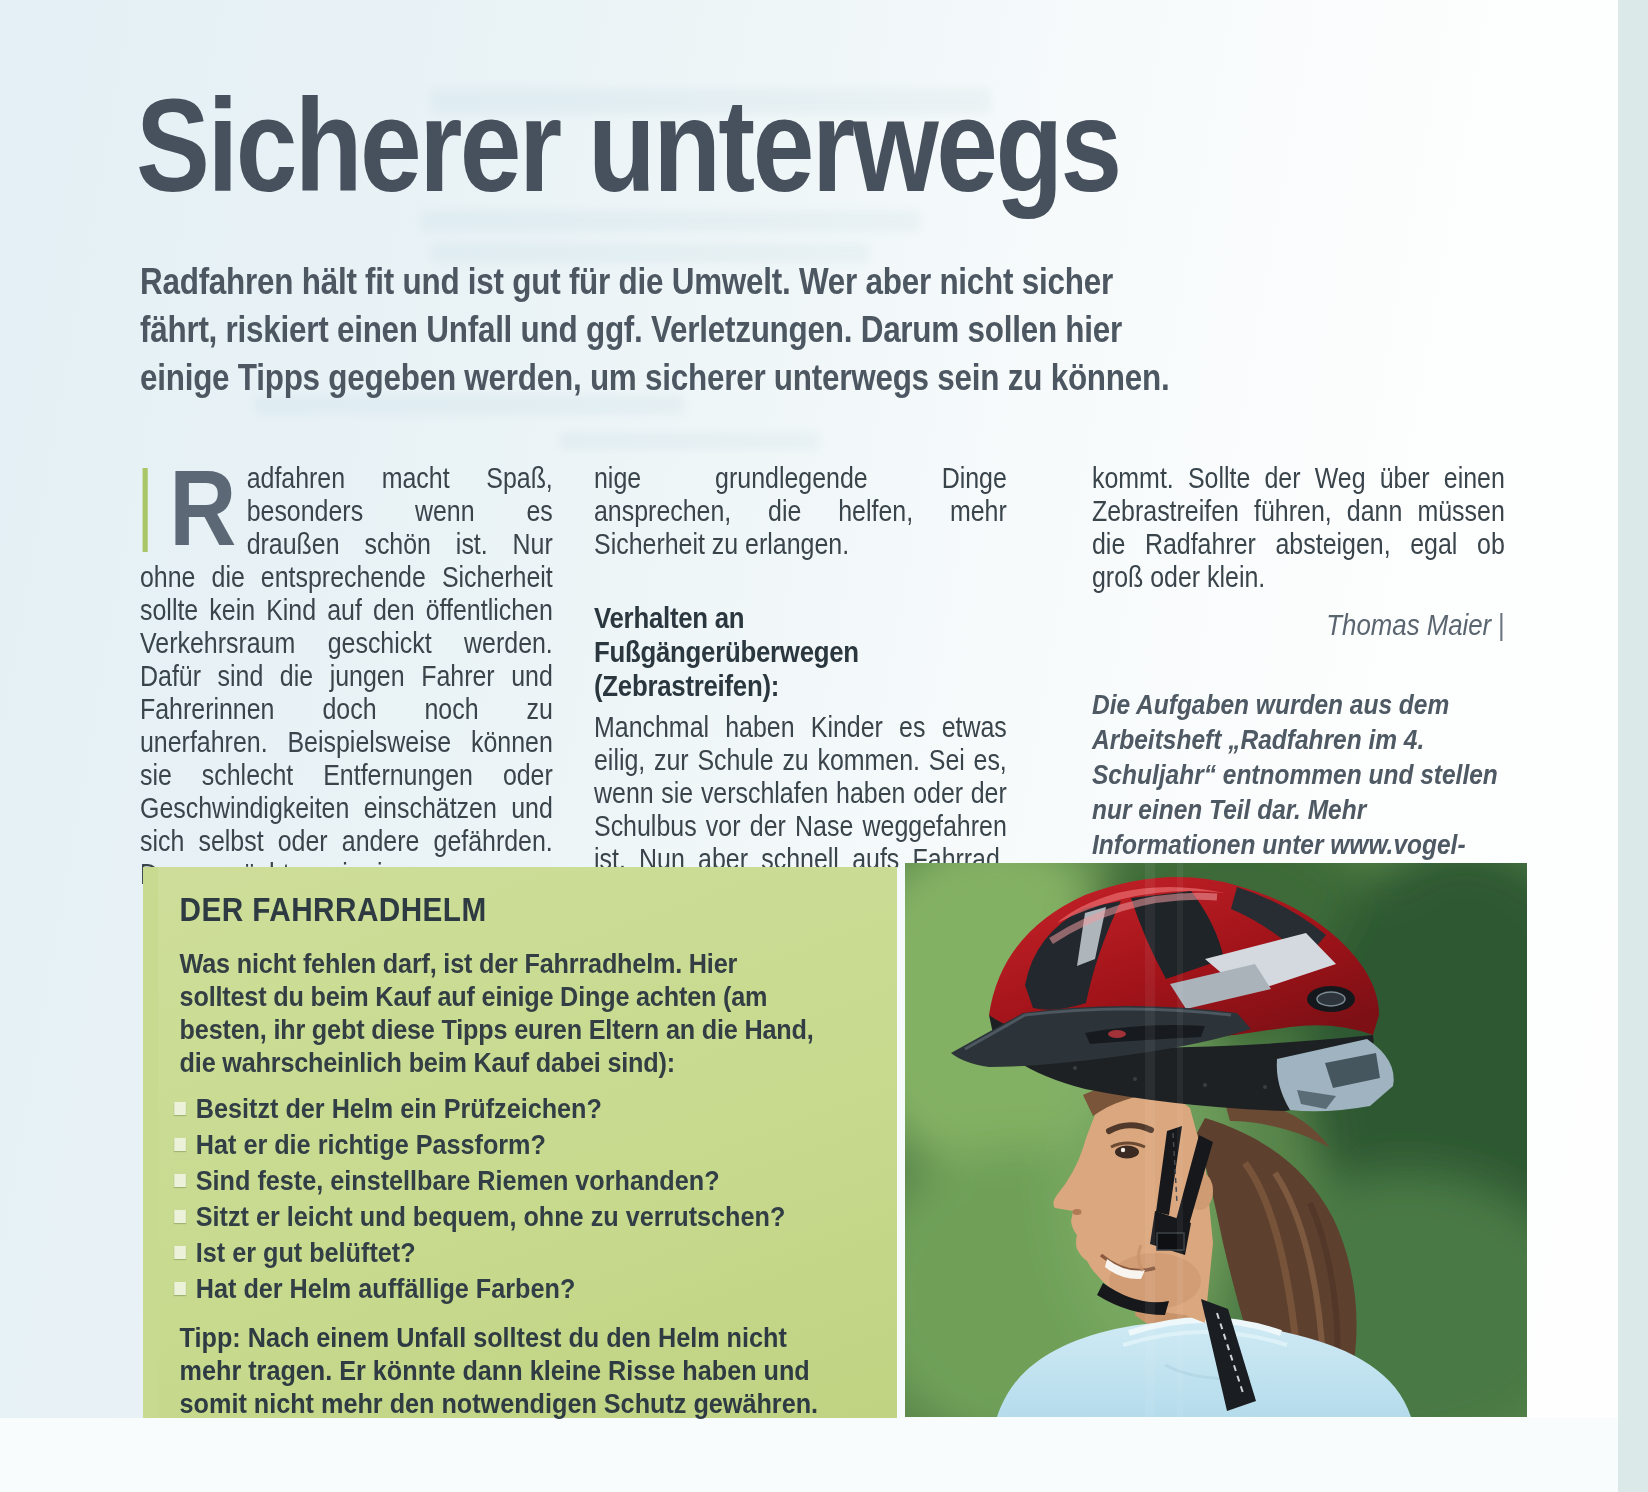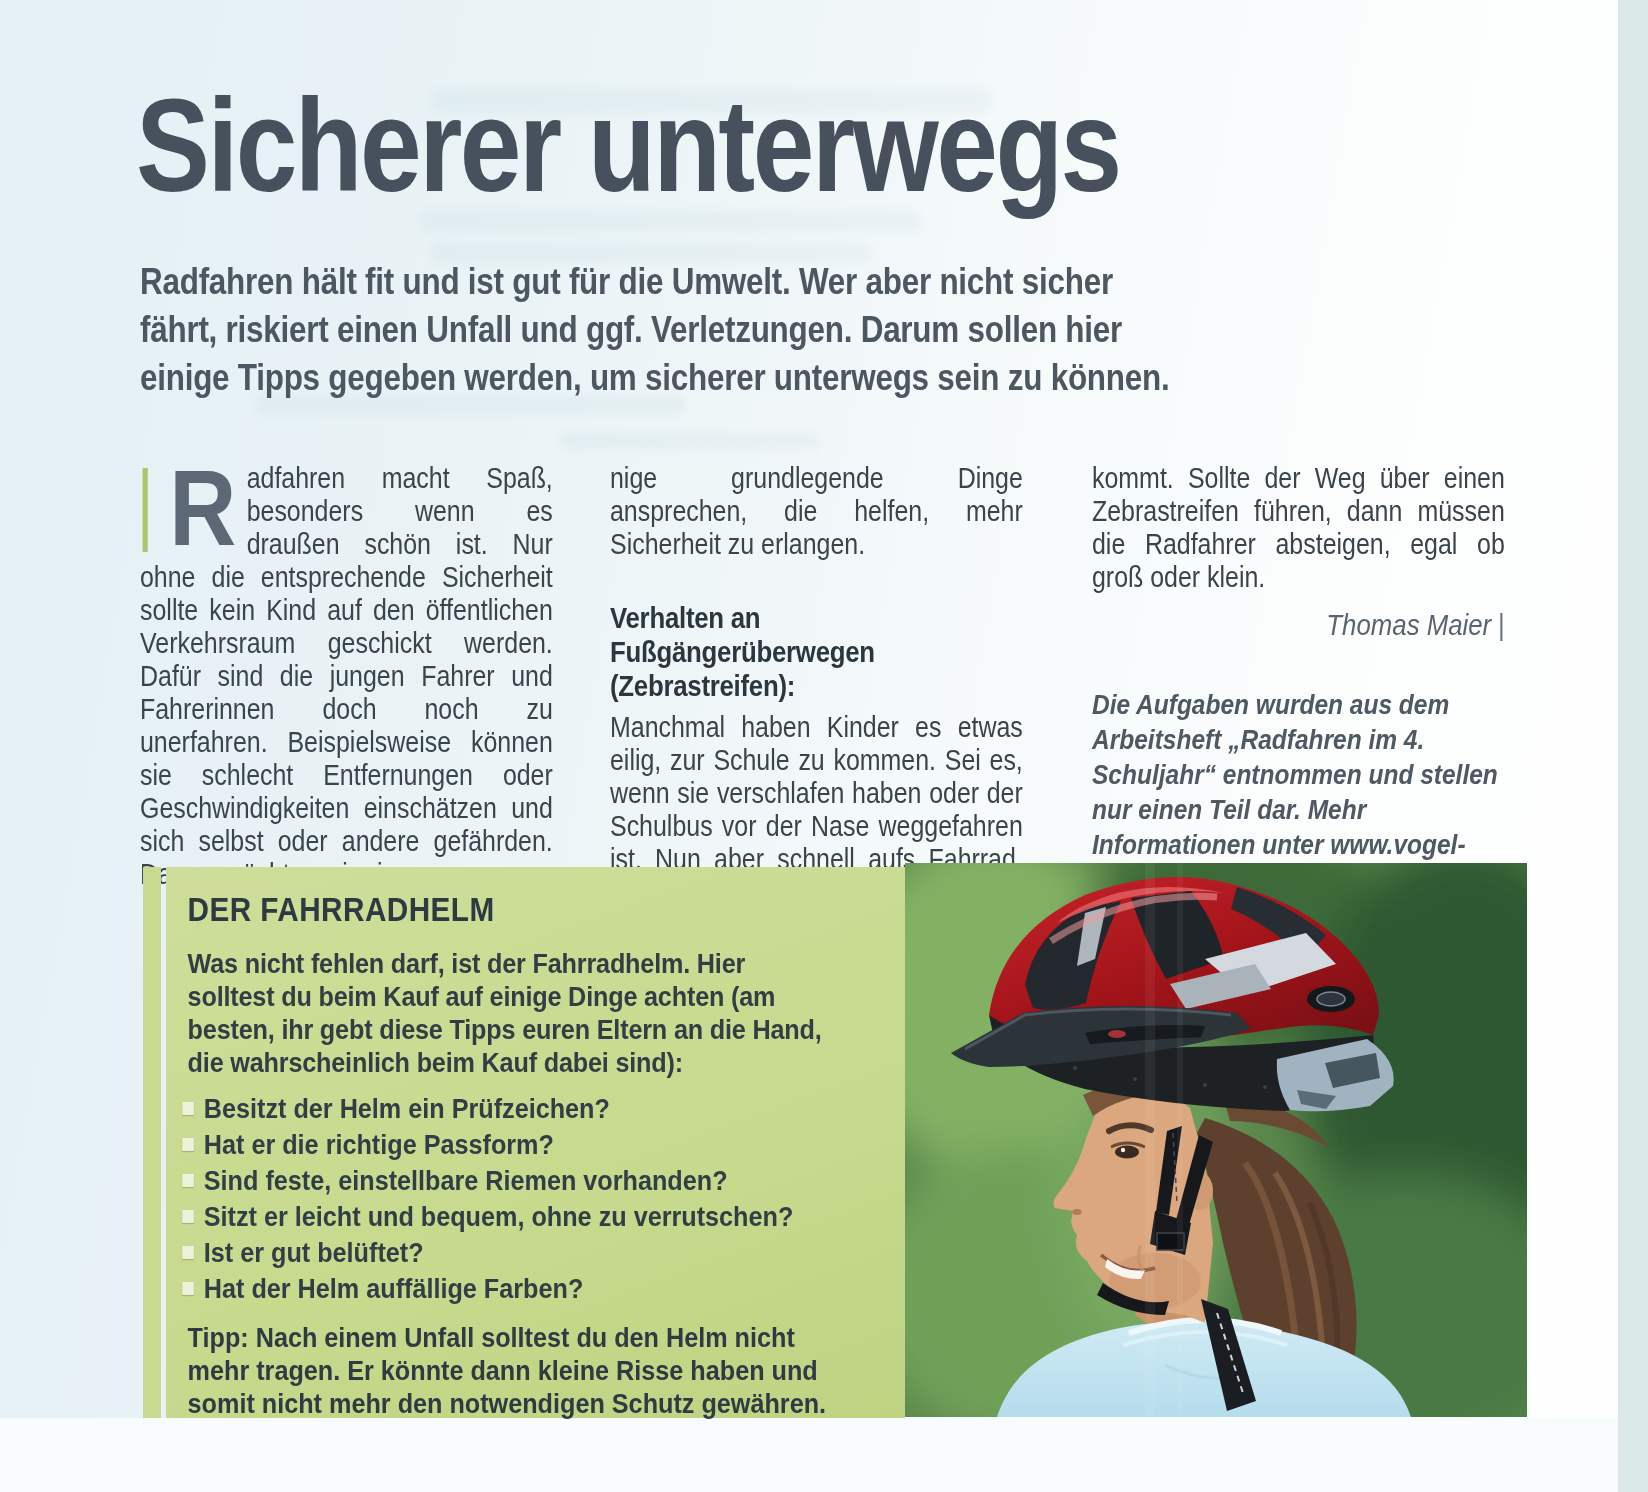--- a/index.html
+++ b/index.html
@@ -14,40 +14,40 @@
 
   .page-title{position:absolute;left:136px;top:70px;margin:0;font-size:132px;font-weight:700;
               color:#47505d;letter-spacing:-3px;white-space:nowrap;
               transform:scaleX(0.84);transform-origin:left top;}
 
   .intro{position:absolute;left:140px;top:258px;width:1224px;font-size:37px;font-weight:700;
          color:#4c5761;line-height:48px;letter-spacing:-0.3px;
          transform:scaleX(0.85);transform-origin:left top;}
 
   .col{position:absolute;top:462px;width:413px;}
-  .col-1{left:140px;} .col-2{left:610px;} .col-3{left:1092px;}
+  .col-1{left:140px;} .col-2{left:594px;} .col-3{left:1092px;}
   .col-inner{width:480px;transform:scaleX(0.86);transform-origin:left top;
              font-size:29px;line-height:33px;color:#3a444b;text-align:justify;}
   .col-inner p{margin:0;}
 
   .dropwrap{float:left;width:124px;height:99px;position:relative;}
   .accent-bar{position:absolute;left:3px;top:6px;width:6px;height:84px;background:#a9c768;}
   .dropcap{position:absolute;left:34px;top:-8px;font-size:108px;line-height:108px;
            font-weight:600;color:#5d6877;}
 
   .subhead{font-weight:700;color:#2b373f;font-size:30px;line-height:34px;
            margin:40px 0 8px 0;text-align:left;letter-spacing:-0.3px;}
 
   .byline{text-align:right;font-style:italic;color:#5a6570;font-size:30px;margin-top:14px;font-weight:400;}
   .endmark{font-style:normal;font-weight:300;margin-left:8px;color:#6a7580;}
   .source-note{margin-top:46px;font-style:italic;font-weight:700;font-size:28.5px;
                line-height:35px;color:#4e5963;text-align:left;}
 
   .box-strip{position:absolute;left:143px;top:867px;width:18px;height:551px;background:#c8da90;}
-  .helmet-box{position:absolute;left:166px;top:867px;width:739px;height:551px;
+  .helmet-box{position:absolute;left:158px;top:867px;width:739px;height:551px;
               background:linear-gradient(160deg,#cede9a 0%,#c7da8e 55%,#c0d383 100%);box-sizing:border-box;}
   .box-content{width:772px;transform:scaleX(0.9);transform-origin:left top;color:#333e44;}
   .box-heading{margin:24px 0 0 24px;font-size:33px;font-weight:700;color:#2d3a41;letter-spacing:0.5px;}
   .box-intro{margin:18px 26px 0 24px;font-size:28px;font-weight:600;line-height:33px;letter-spacing:-0.2px;}
   .box-list{list-style:none;margin:14px 0 0 18px;padding:0;}
   .box-list li{display:flex;align-items:flex-start;margin-top:4px;font-size:28px;
                font-weight:600;line-height:32px;color:#323e45;}
   .bullet{flex:0 0 13px;width:13px;height:13px;background:#ecf1da;margin:9px 11px 0 0;
           box-shadow:0 1px 1px rgba(90,110,60,0.35);}
   .box-tip{margin:16px 26px 0 24px;font-size:28px;font-weight:600;line-height:33px;color:#2f3b42;}

